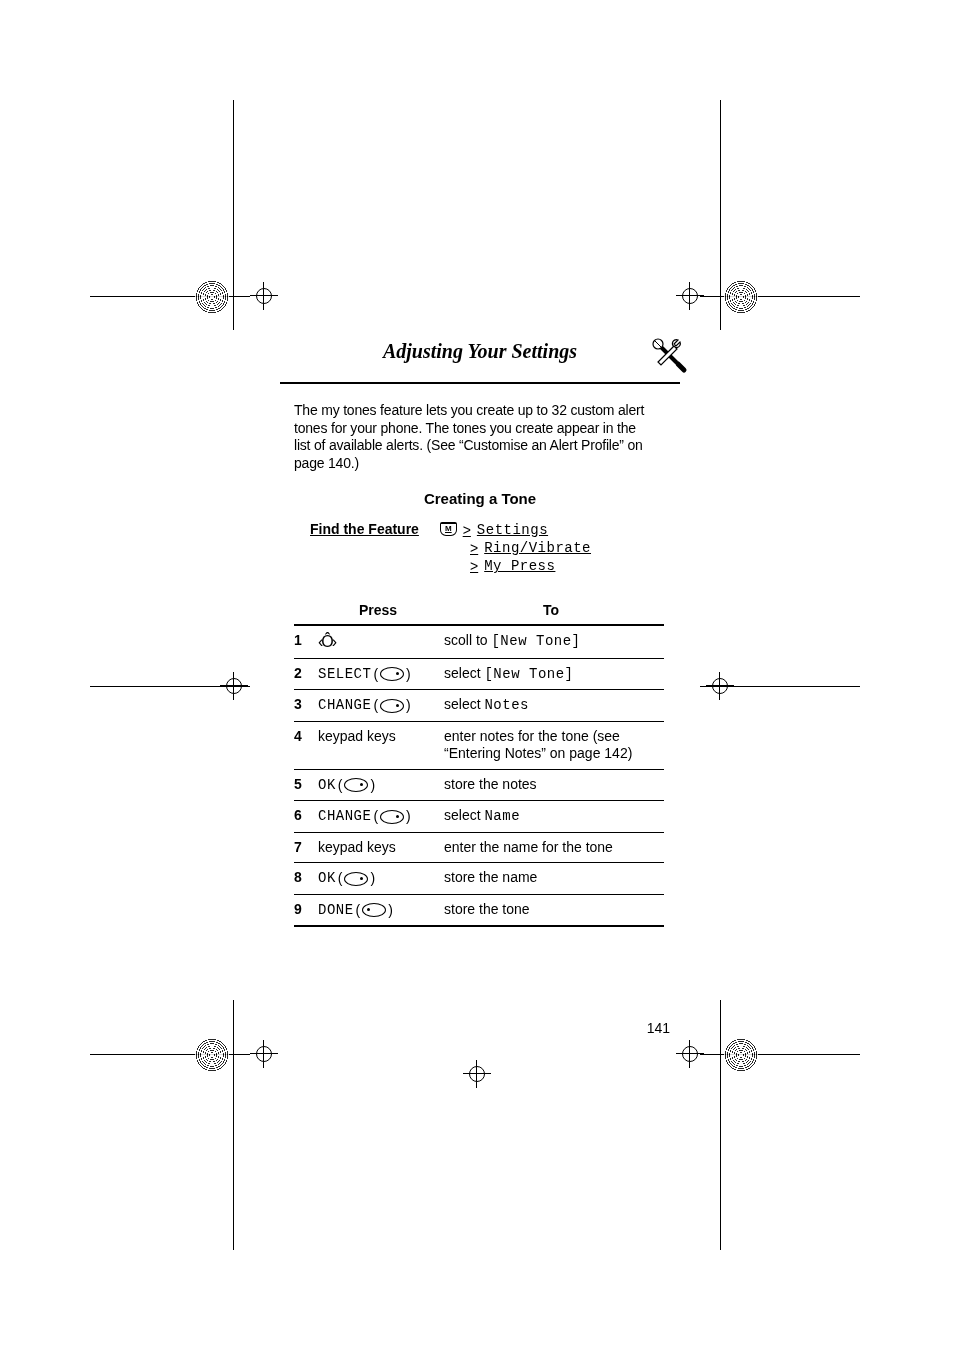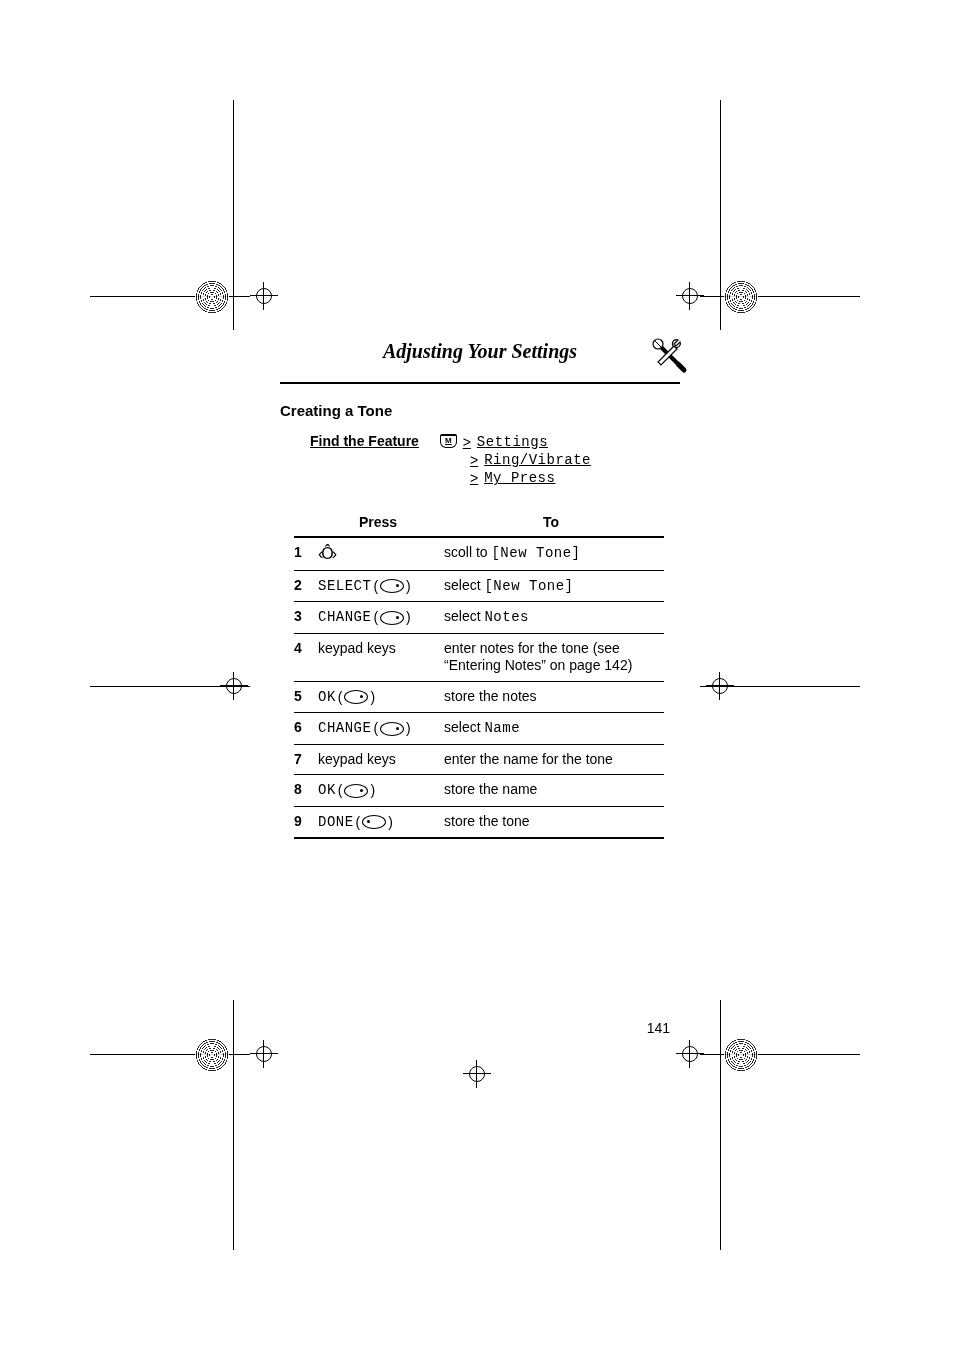--- a/index.html
+++ b/index.html
@@ -49,20 +49,21 @@
     line-height: 1.25;
     margin: 0 0 18px 14px;
     width: 360px;
     font-family: "Helvetica Neue", Arial, sans-serif;
     letter-spacing: -0.2px;
   }
   .sub-title {
     font-weight: bold;
     font-size: 15px;
     margin: 0 0 14px 0;
+    text-align: center;
   }
   .find-row {
     display: flex;
     margin: 0 0 20px 30px;
     font-size: 14px;
     text-decoration: underline;
   }
   .find-label {
     font-weight: bold;
     width: 130px;
@@ -248,20 +249,21 @@
         <path d="M30 6 l-4 4 l2 2 l4 -4 a4 4 0 1 1 -2 -2 z"></path>
         <path d="M26 12 L10 28 l3 3 L29 15 z"></path>
       </g>
     </svg>
   </div>
 
   <h1 class="chapter-title">Adjusting Your Settings</h1>
   <hr class="chapter-rule">
 
 
+  <p class="intro">The my tones feature lets you create up to 32 custom alert tones for your phone. The tones you create appear in the list of available alerts. (See “Customise an Alert Profile” on page 140.)</p>
 
   <h3 class="sub-title">Creating a Tone</h3>
 
   <div class="find-row">
     <div class="find-label">Find the Feature</div>
     <div class="find-path">
       <div class="find-line">
         <span class="menu-key">M</span>
         <span class="gt">&gt;</span>
         <span class="mono">Settings</span>

